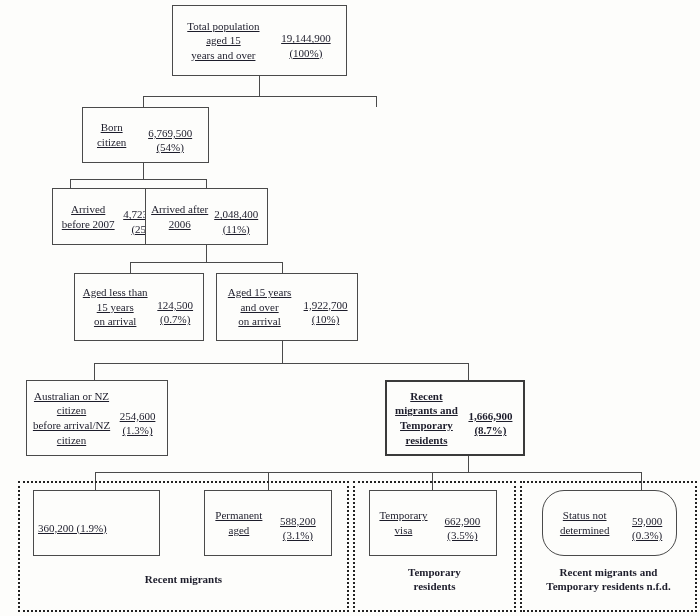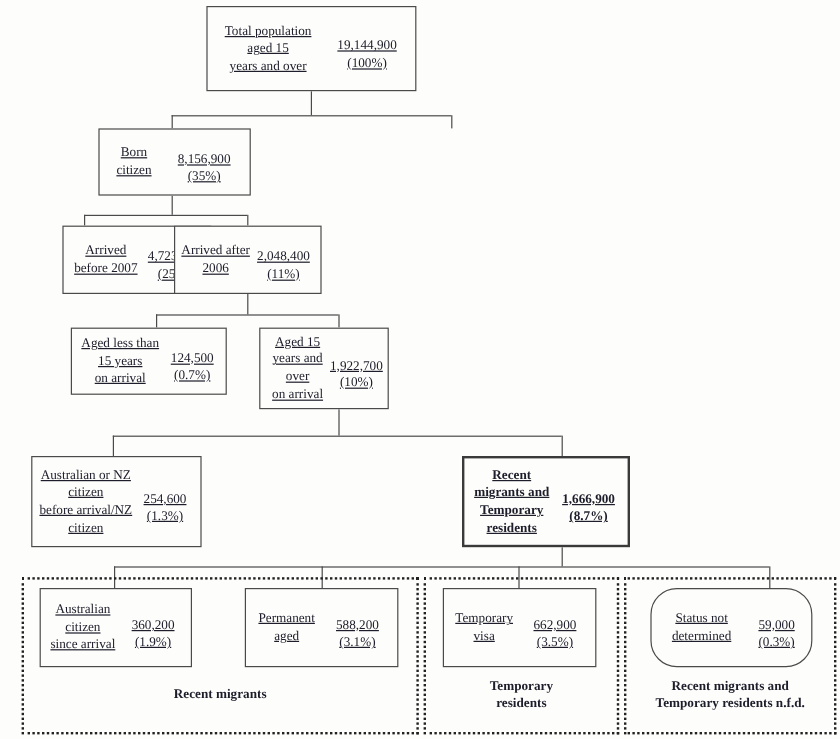--- a/index.html
+++ b/index.html
@@ -114,61 +114,59 @@
   <div class="group" style="left:520px; top:481px; width:177px; height:131px;"></div>
 
   <div class="node" style="left:172px; top:5px; width:175px; height:71px;">
     <span class="title">Total population aged 15
 years and over</span>
     <span class="value">19,144,900 (100%)</span>
   </div>
 
   <div class="node" style="left:82px; top:107px; width:127px; height:56px;">
     <span class="title">Born citizen</span>
-    <span class="value">8,156,900 (35%)</span>
+    <span class="value">6,769,500 (54%)</span>
   </div>
 
 
   <div class="node" style="left:8px; top:188px; width:124px; height:57px;margin-left:44px;">
     <span class="title">Arrived before 2007</span>
     <span class="value">4,723,900 (25%)</span>
   </div>
 
   <div class="node" style="left:145px; top:188px; width:123px; height:57px;">
     <span class="title">Arrived after 2006</span>
     <span class="value">2,048,400 (11%)</span>
   </div>
 
-  <div class="node" style="left:59px; top:273px; width:130px; height:56px;">
+  <div class="node" style="left:74px; top:273px; width:130px; height:68px;">
     <span class="title">Aged less than 15 years
 on arrival</span>
     <span class="value">124,500 (0.7%)</span>
   </div>
 
-  <div class="node" style="left:216px; top:273px; width:108px; height:68px;">
+  <div class="node" style="left:216px; top:273px; width:142px; height:68px;">
     <span class="title">Aged 15 years and over
 on arrival</span>
     <span class="value">1,922,700 (10%)</span>
   </div>
 
   <div class="node" style="left:26px; top:380px; width:142px; height:76px;">
     <span class="title">Australian or NZ citizen
 before arrival/NZ citizen</span>
     <span class="value">254,600 (1.3%)</span>
   </div>
 
   <div class="node emphasis" style="left:385px; top:380px; width:140px; height:76px;">
     <span class="title">Recent migrants and
 Temporary residents</span>
     <span class="value">1,666,900 (8.7%)</span>
   </div>
 
   <div class="node" style="left:33px; top:490px; width:127px; height:66px;">
-    <span class="title">Australian citizen
-since arrival</span>
     <span class="value">360,200 (1.9%)</span>
   </div>
 
   <div class="node" style="left:204px; top:490px; width:128px; height:66px;">
     <span class="title">Permanent aged</span>
     <span class="value">588,200 (3.1%)</span>
   </div>
 
   <div class="node" style="left:369px; top:490px; width:128px; height:66px;">
     <span class="title">Temporary visa</span>

